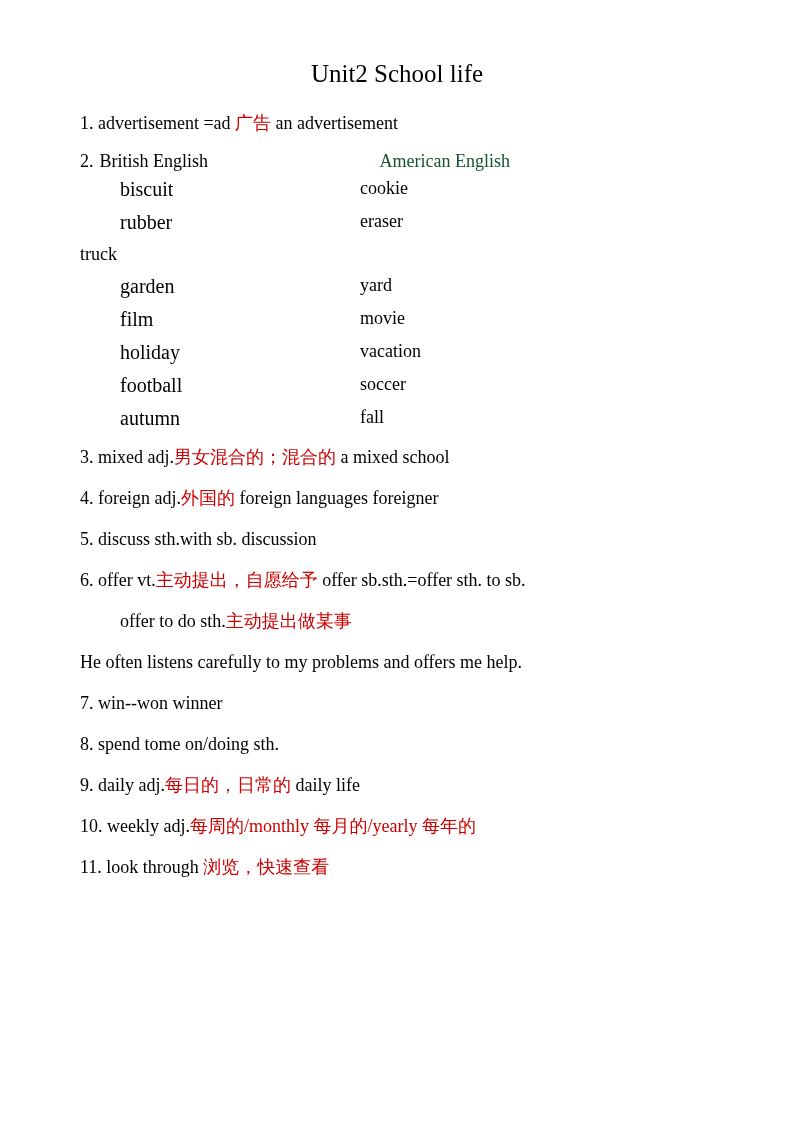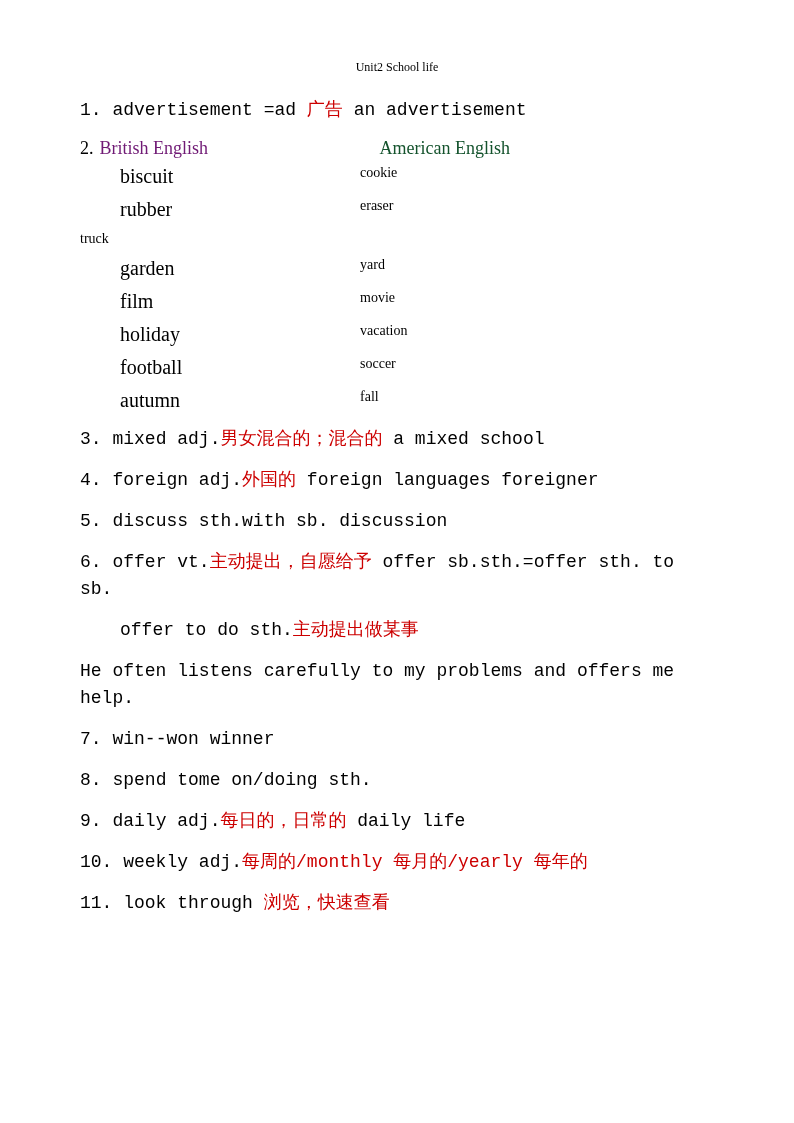--- a/index.html
+++ b/index.html
@@ -13,68 +13,67 @@
       font-family: "Times New Roman", Times, serif;
       font-size: 18px;
       color: #000000;
       width: 794px;
       min-height: 1123px;
       padding: 60px 80px 60px 80px;
     }
 
     .title {
       text-align: center;
-      font-size: 12px;
+      font-size: 25px;
       font-weight: normal;
       margin-bottom: 22px;
     }
 
     .item {
       margin-bottom: 14px;
       line-height: 1.5;
-      font-family: Liberation Mono, monospace;
     }
 
     .red {
       color: #cc0000;
     }
 
     .vocab-section {
       margin-bottom: 14px;
     }
 
     .vocab-header {
       display: flex;
       margin-bottom: 6px;
     }
 
     .vocab-header .british {
       width: 280px;
-      color: #701a75;
+      color: #000000;
       font-size: 18px;
     }
 
     .vocab-header .american {
       color: #14532d;
       font-size: 18px;
     }
 
     .vocab-row {
       display: flex;
       margin-bottom: 10px;
     }
 
     .vocab-row .brit-word {
       width: 280px;
       padding-left: 40px;
       font-size: 20px;
     }
 
     .vocab-row .amer-word {
-      font-size: 14px;
+      font-size: 18px;
     }
 
     .chinese {
       color: #cc0000;
     }
 
     .indent {
       padding-left: 40px;
     }
   </style>

